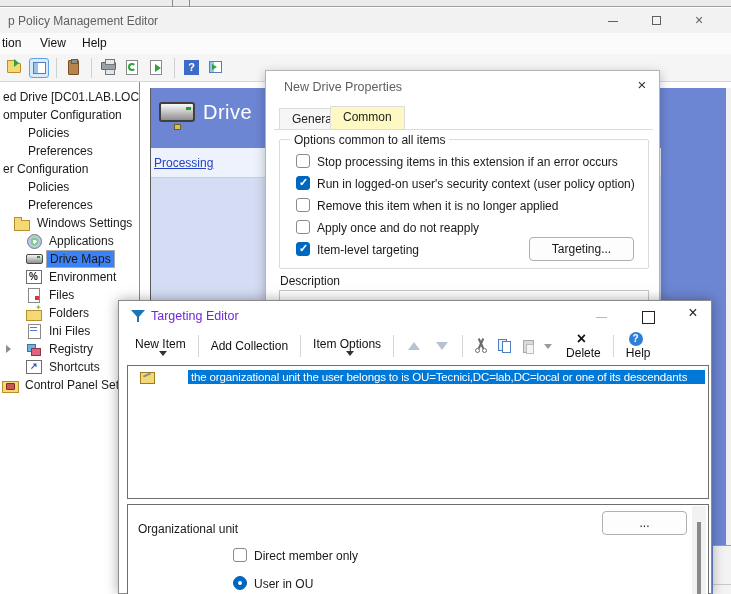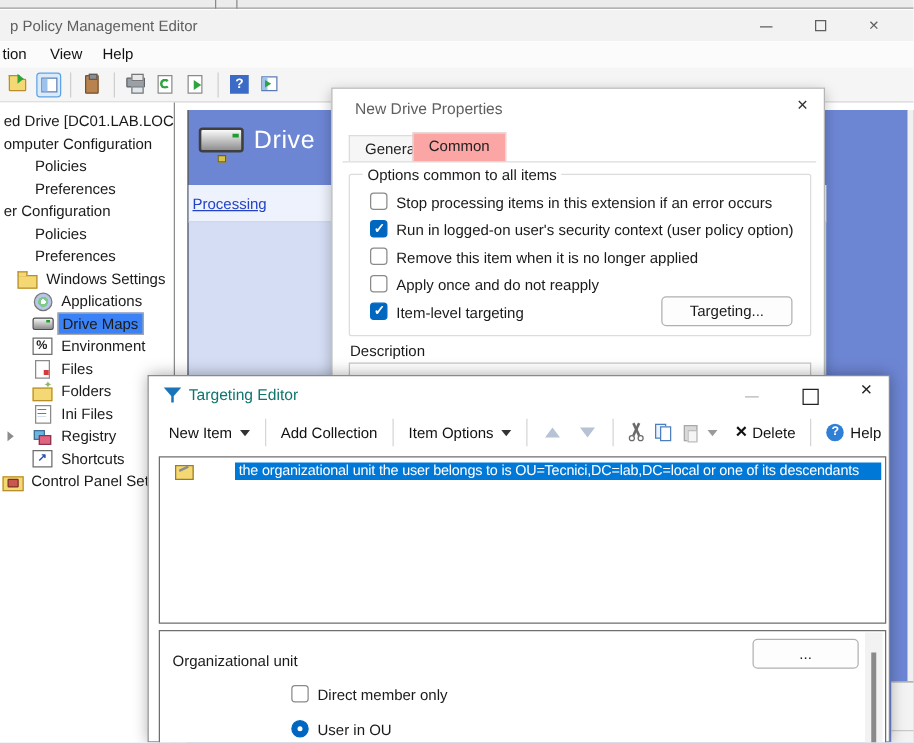--- a/index.html
+++ b/index.html
@@ -96,44 +96,44 @@
   .radio { position:absolute; width:14px; height:14px; border-radius:50%; border:1px solid #8a8a8a; background:#fff; }
   .radio.sel { background:#0067c0; border-color:#0067c0; }
   .radio.sel::after { content:""; position:absolute; left:4px; top:4px; width:4px; height:4px; border-radius:50%; background:#fff; }
   .ddarrow { display:inline-block; width:0; height:0; border-left:4px solid transparent; border-right:4px solid transparent; border-top:5px solid #333; margin-left:6px; vertical-align:middle; }
 
   
   .ndp { left:265px; top:70px; width:395px; height:232px; background:#fff; border:1px solid #b5b5b5; box-shadow:0 3px 10px rgba(0,0,0,0.25); }
   .ndp .dtitle { position:absolute; left:18px; top:9px; color:#5f5f5f; font-size:12.5px; }
   .ndp .dclose { position:absolute; left:364px; top:5px; width:24px; height:20px; color:#333; font-size:15px; text-align:center; }
   .tab { position:absolute; top:37px; height:21px; padding:3px 12px 0; background:#f6f6f6; border:1px solid #dcdcdc; border-bottom:none; color:#222; }
-  .tab.active { top:35px; height:23px; background:#fca5a5; z-index:2; }
+  .tab.active { top:35px; height:23px; background:#fef9c3; z-index:2; }
   .tabline { position:absolute; left:8px; top:58px; width:379px; height:1px; background:#dcdcdc; }
   .groupbox { position:absolute; left:13px; top:68px; width:370px; height:130px; border:1px solid #dcdcdc; border-radius:2px; }
   .grouplabel { position:absolute; left:24px; top:62px; background:#fff; padding:0 4px; color:#1a1a1a; }
   .optrow { position:absolute; left:30px; height:16px; }
   .optrow .cb { left:0; top:0; }
   .optrow .olabel { position:absolute; left:21px; top:1px; white-space:nowrap; }
   .btn { position:absolute; background:#fdfdfd; border:1px solid #b0b0b0; border-radius:4px; text-align:center; color:#1a1a1a; }
   .desclabel { position:absolute; left:14px; top:203px; }
   .descbox { position:absolute; left:13px; top:219px; width:370px; height:14px; border:1px solid #c6c6c6; background:#fff; }
 
   
   .te { left:118px; top:300px; width:594px; height:294px; background:#fff; border:1px solid #8a8a8a; box-shadow:0 0 12px rgba(0,0,0,0.35); }
-  .te .ttitle { position:absolute; left:32px; top:8px; color:#0f766e; font-size:12.5px; }
+  .te .ttitle { position:absolute; left:32px; top:8px; color:#6d28d9; font-size:12.5px; }
   .funnel { position:absolute; left:12px; top:8px; width:14px; height:14px; }
   .funnel::before { content:""; position:absolute; left:0; top:1px; width:0; height:0; border-left:7px solid transparent; border-right:7px solid transparent; border-top:8px solid #1b74b8; }
   .funnel::after { content:""; position:absolute; left:6px; top:8px; width:2px; height:5px; background:#1b74b8; }
   .te .mindash { position:absolute; left:472px; top:8px; width:22px; height:16px; }
   .te .mindash::after { content:""; position:absolute; left:5px; top:8px; width:11px; height:1px; background:#b5b5b5; }
   .te .maxbox { position:absolute; left:518px; top:6px; width:22px; height:18px; }
   .te .maxbox::after { content:""; position:absolute; left:5px; top:4px; width:11px; height:11px; border:1.5px solid #222; }
   .te .tclose { position:absolute; left:562px; top:3px; width:24px; height:20px; font-size:16px; color:#222; text-align:center; }
   .tetb { position:absolute; left:0; top:30px; width:100%; height:30px; display:flex; align-items:center; padding-left:10px; }
-  .tetb .tbtn { display:flex; align-items:center; color:#111; padding:4px 6px; white-space:nowrap; }
+  .tetb .tbtn { display:flex; align-items:center; color:#111; padding:4px 6px; white-space:nowrap;flex-direction:column; }
   .tesep { width:1px; height:22px; background:#d6d6d6; margin:0 6px; }
   .arrbtn { width:0; height:0; margin:0 8px; }
   .arr-up { border-left:6px solid transparent; border-right:6px solid transparent; border-bottom:8px solid #b7c2d4; }
   .arr-dn { border-left:6px solid transparent; border-right:6px solid transparent; border-top:8px solid #b7c2d4; }
   .ic14 { position:relative; width:16px; height:16px; margin:0 4px; }
   .sc-bar { position:absolute; left:7px; top:0; width:2px; height:11px; background:#6a6a6a; }
   .sc-b1 { transform:rotate(25deg); } .sc-b2 { transform:rotate(-25deg); }
   .sc-c { position:absolute; top:10px; width:5px; height:5px; border:1.5px solid #6a6a6a; border-radius:50%; }
   .copy-back { position:absolute; left:1px; top:1px; width:9px; height:12px; background:#eaf2fc; border:1px solid #4d7fc0; }
   .copy-front { position:absolute; left:5px; top:3px; width:9px; height:12px; background:#fff; border:1px solid #4d7fc0; }

